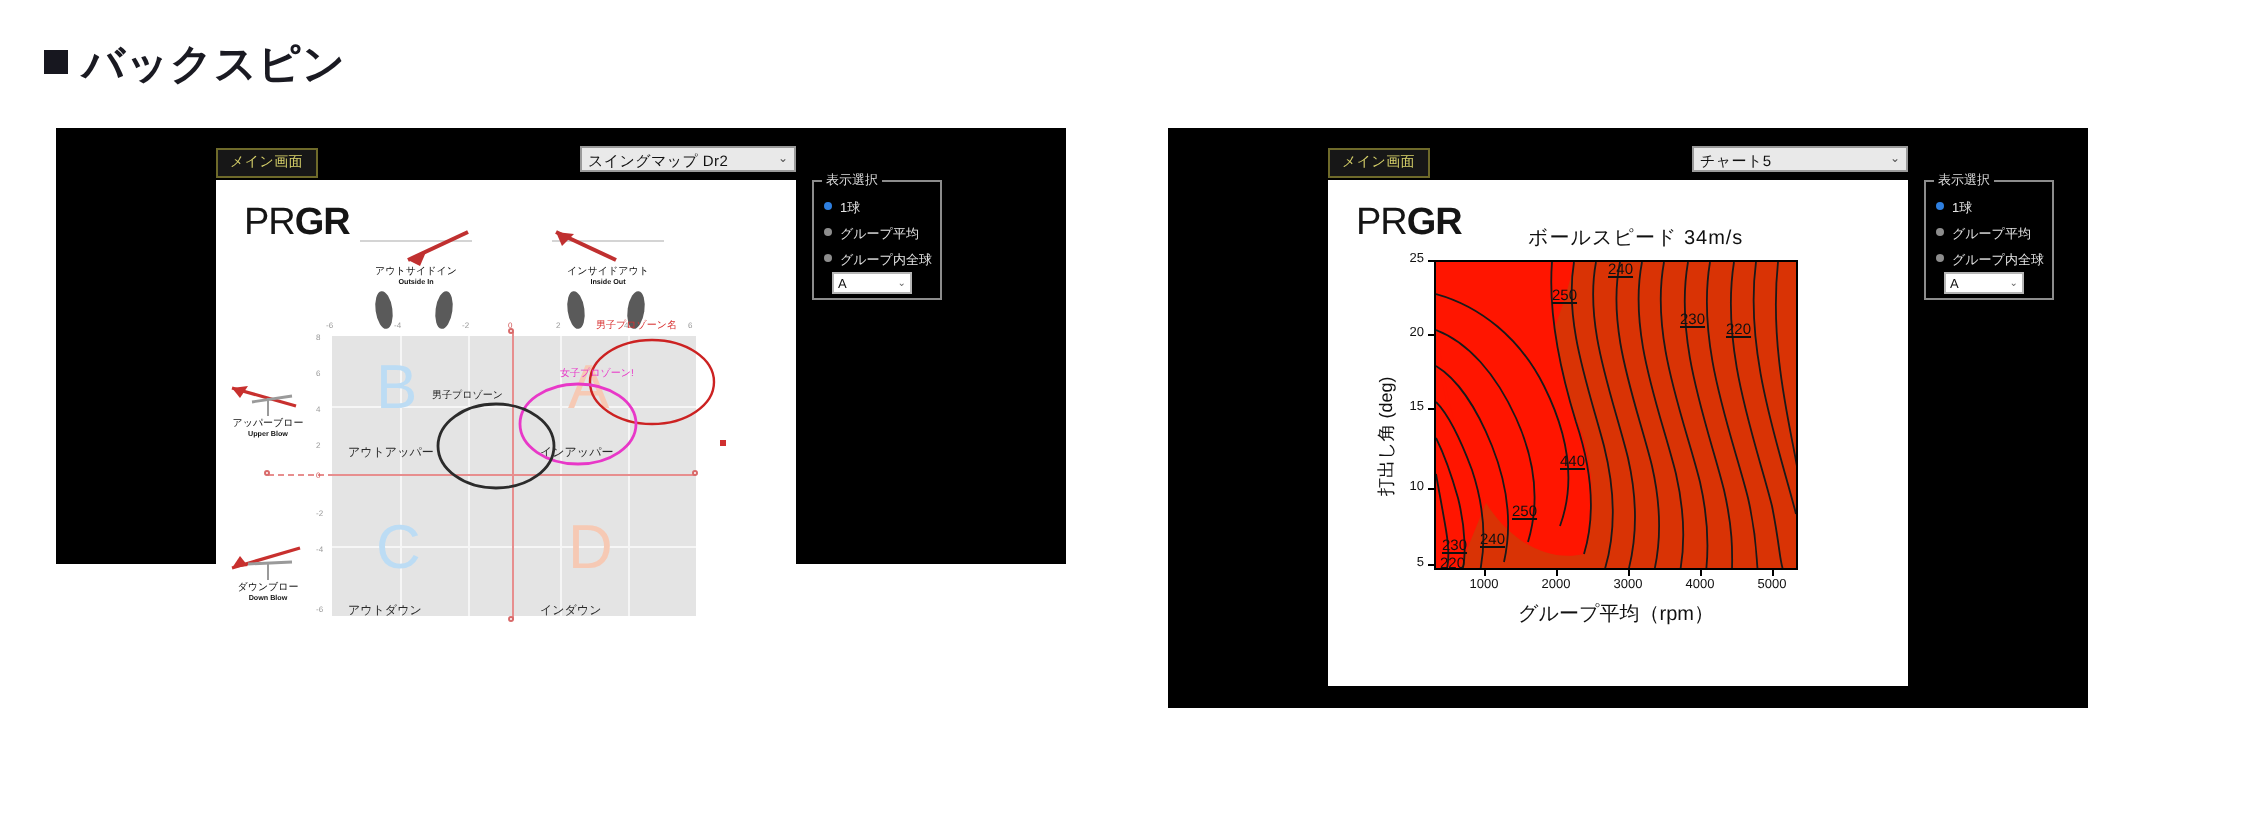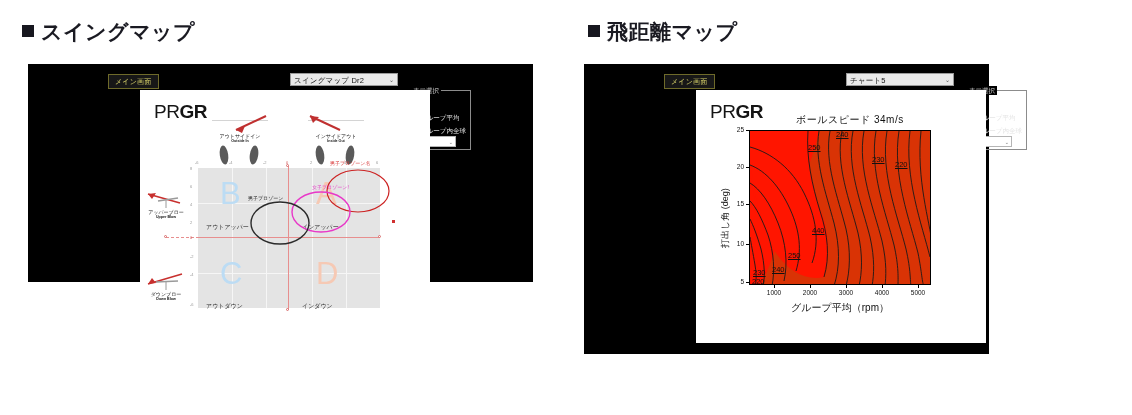--- a/index.html
+++ b/index.html
@@ -21,21 +21,21 @@
     margin-right:7px;vertical-align:2px;
   }
   #heading-swing{left:22px;top:18px;}
   #heading-distance{left:588px;top:18px;}
 
   
   .app-frame{
     position:absolute;background:#000000;
   }
   #frame-swing{left:28px;top:64px;width:505px;height:218px;}
-  #frame-distance{left:584px;top:64px;width:405px;height:290px;}
+  #frame-distance{left:584px;top:64px;width:460px;height:290px;}
 
   
   .main-btn{
     position:absolute;
     border:1px solid #6e6a2a;
     background:#171717;color:#d8d26a;
     font-size:7px;line-height:11px;text-align:center;
     padding:1px 6px;white-space:nowrap;
     letter-spacing:.2px;
   }
@@ -46,21 +46,21 @@
     padding:1px 3px;box-sizing:border-box;
     white-space:nowrap;overflow:hidden;
   }
   .chart-select .caret{
     float:right;color:#555;font-size:6px;line-height:10px;
   }
   .chart-select .sel-text{letter-spacing:.2px;}
 
   
   .canvas{
-    position:absolute;background:#ffffff;overflow:hidden;margin-left:32px;
+    position:absolute;background:#ffffff;overflow:hidden;
   }
   .prgr-logo{
     position:absolute;
     font-family:"Liberation Sans","DejaVu Sans",sans-serif;
     font-size:19px;letter-spacing:-0.5px;color:#151515;
     font-weight:400;
   }
   .prgr-logo b{font-weight:bold;}
 
   
@@ -168,24 +168,21 @@
     position:absolute;font-size:7.5px;line-height:9px;color:#111;
     white-space:nowrap;font-family:"Liberation Sans","DejaVu Sans",sans-serif;text-decoration:underline;
   }
 </style>
 </head>
 <body>
 
 <div class="page">
 
   <div class="section-heading" id="heading-swing">
-    <span class="bullet"></span><span>スイングマップ</span>
-  </div>
-  <div class="section-heading" id="heading-distance">
-    <span class="bullet"></span><span>飛距離マップ</span>
+    <span class="bullet"></span><span>バックスピン</span>
   </div>
 
   <div class="app-frame" id="frame-swing">
 
     <div class="main-btn" style="left:80px;top:10px;">メイン画面</div>
 
     <div class="chart-select" style="left:262px;top:9px;width:108px;height:13px;">
       <span class="caret">⌄</span>
       <span class="sel-text">スイングマップ Dr2</span>
     </div>

